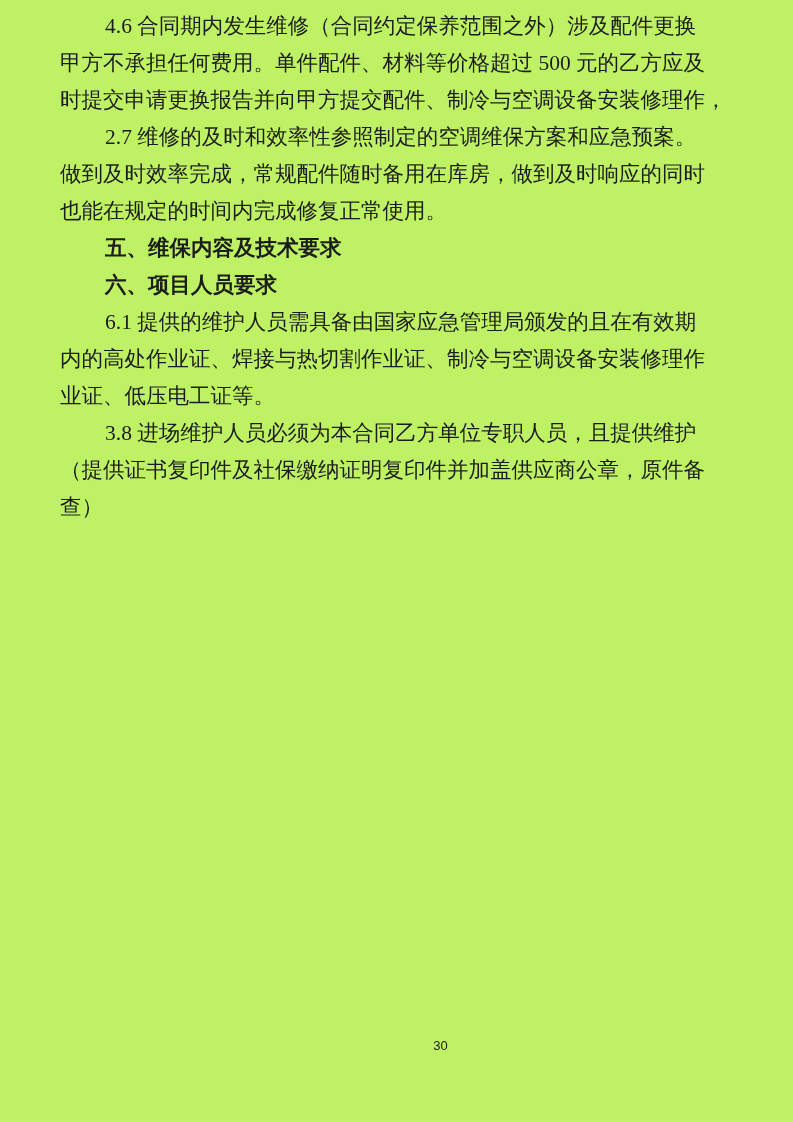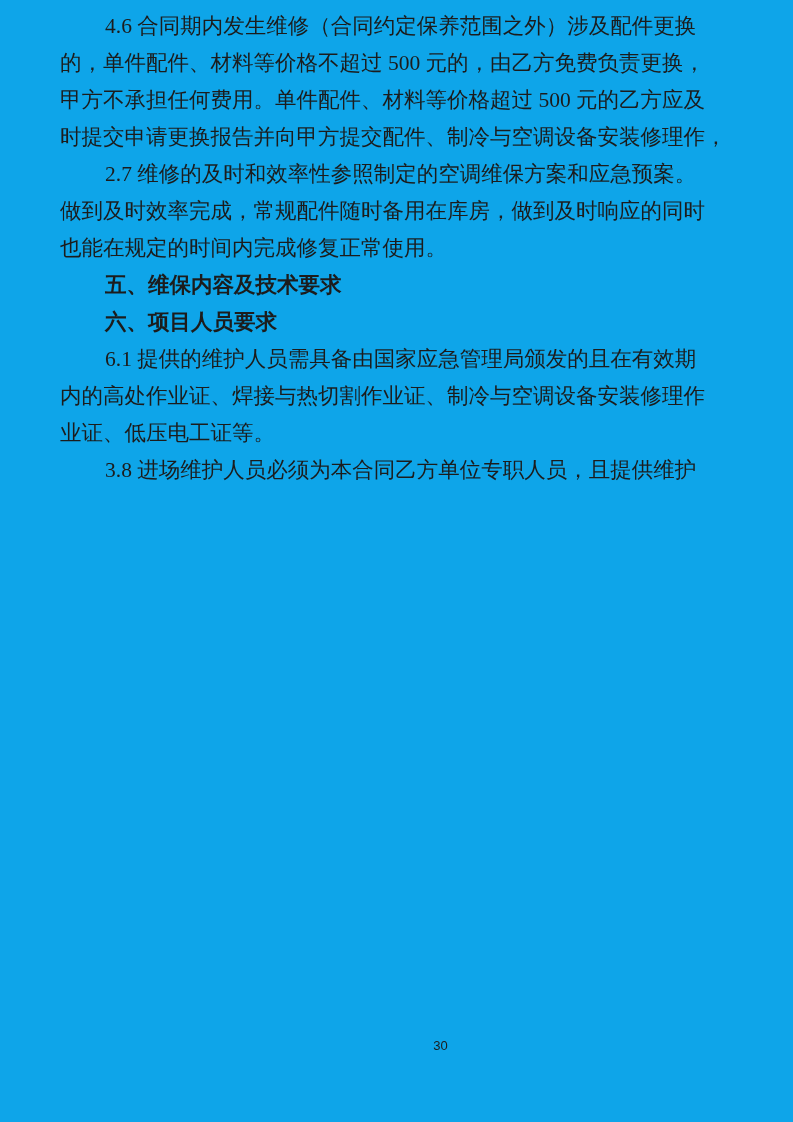--- a/index.html
+++ b/index.html
@@ -7,21 +7,21 @@
     width: 793px; height: 1122px;
     background: #ffffff;
     position: relative;
     font-family: "Liberation Serif", "DejaVu Serif", serif;
     color: #1c1c1c;
     overflow: hidden;
   }
   .page {
     position: absolute; left: 0; top: 0;
     width: 793px; height: 1122px;
-    background: #0ea5e9;
+    background: #bef264;
   }
   .content {
     position: absolute;
     left: 60px; top: 8px;
     width: 678px;
     font-size: 21.5px;
     line-height: 37px;
     text-align: left;
   }
   .ln { white-space: nowrap; }
@@ -40,21 +40,20 @@
   }
 </style>
 </head>
 <body>
 
 <div class="page">
   <div class="content">
 
     <div>
       <div class="ln indent">4.6 合同期内发生维修（合同约定保养范围之外）涉及配件更换</div>
-      <div class="ln">的，单件配件、材料等价格不超过 500 元的，由乙方免费负责更换，</div>
       <div class="ln">甲方不承担任何费用。单件配件、材料等价格超过 500 元的乙方应及</div>
       <div class="ln">时提交申请更换报告并向甲方提交配件、制冷与空调设备安装修理作，</div>
     </div>
 
     <div>
       <div class="ln indent">2.7 维修的及时和效率性参照制定的空调维保方案和应急预案。</div>
       <div class="ln">做到及时效率完成，常规配件随时备用在库房，做到及时响应的同时</div>
       <div class="ln">也能在规定的时间内完成修复正常使用。</div>
     </div>
 
@@ -66,17 +65,21 @@
     <div>
       <div class="ln indent">6.1 提供的维护人员需具备由国家应急管理局颁发的且在有效期</div>
       <div class="ln">内的高处作业证、焊接与热切割作业证、制冷与空调设备安装修理作</div>
       <div class="ln">业证、低压电工证等。</div>
     </div>
 
     <div>
       <div class="ln indent">3.8 进场维护人员必须为本合同乙方单位专职人员，且提供维护</div>
     </div>
 
+    <div>
+      <div class="ln">（提供证书复印件及社保缴纳证明复印件并加盖供应商公章，原件备</div>
+      <div class="ln">查）</div>
+    </div>
 
   </div>
 
   <div class="pagenum">30</div>
 </div>
 
 </body></html>

